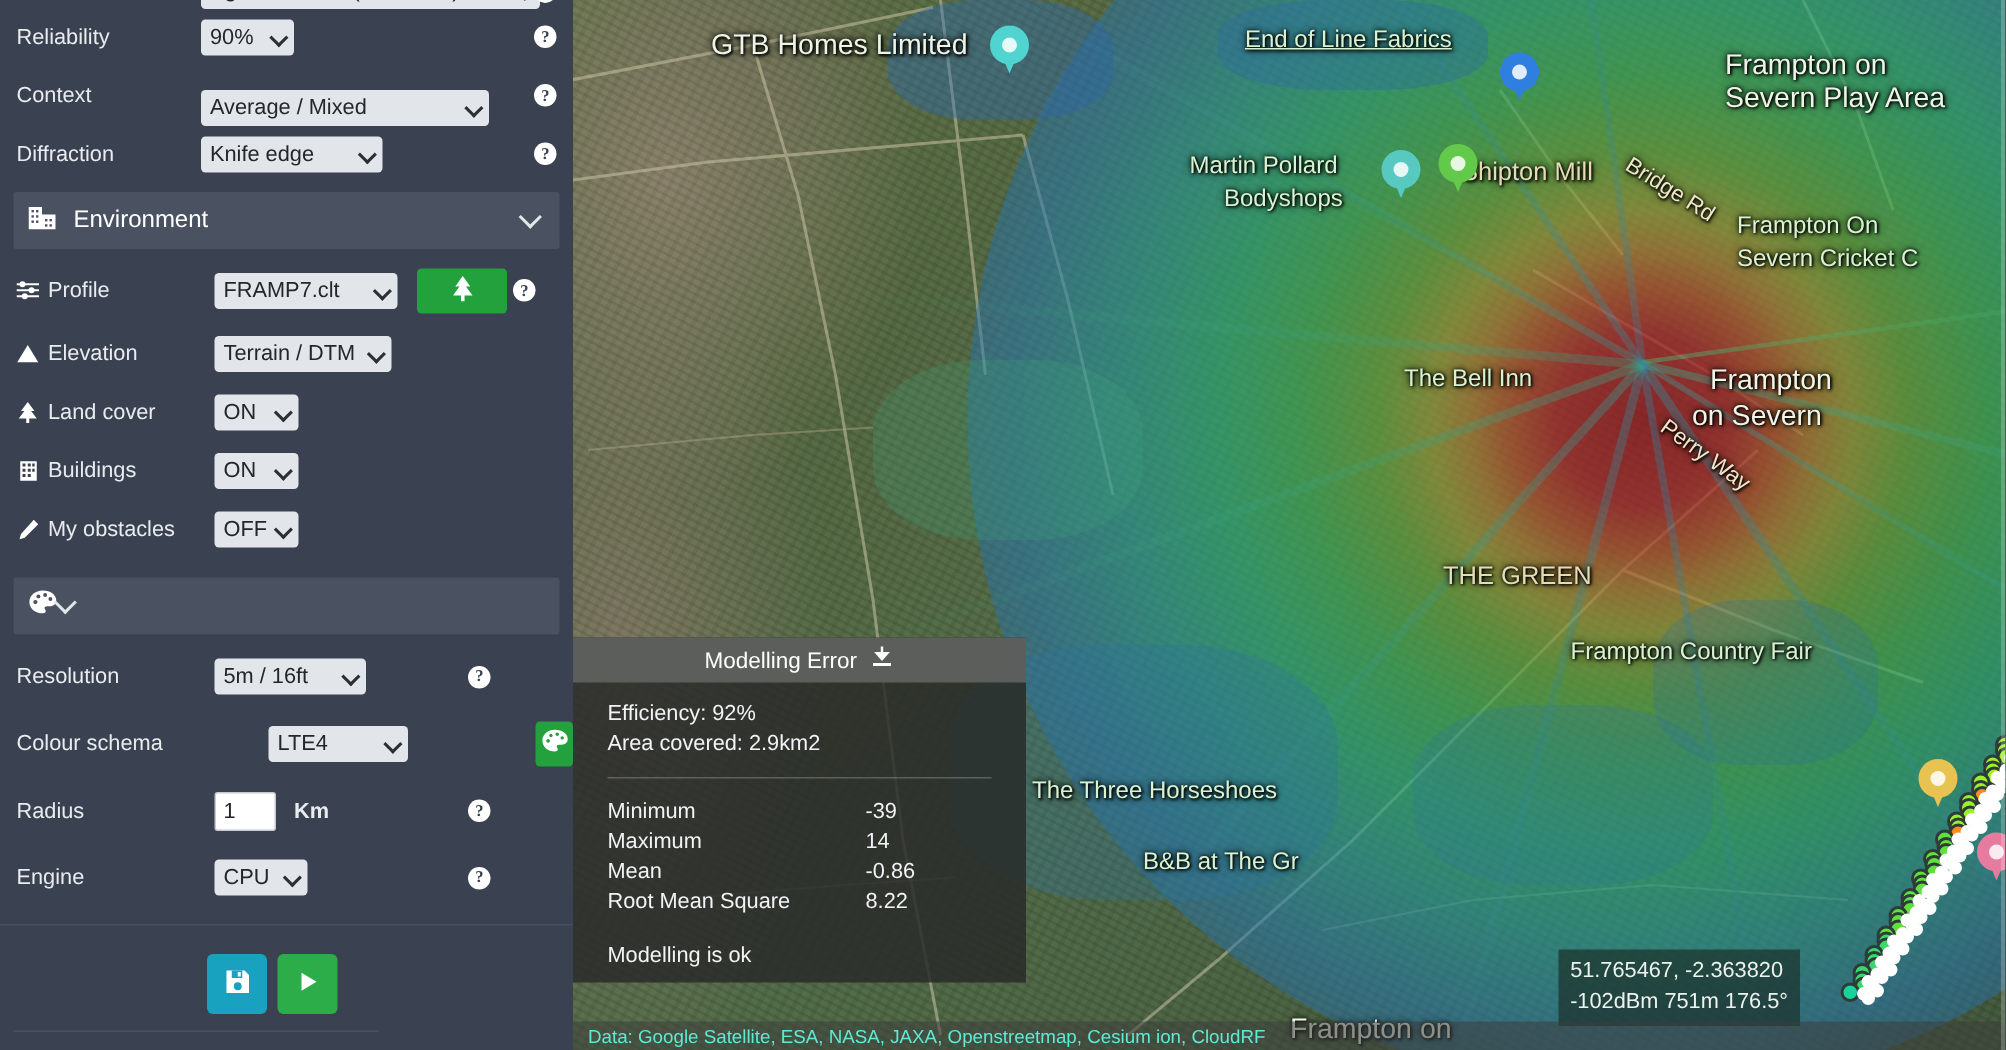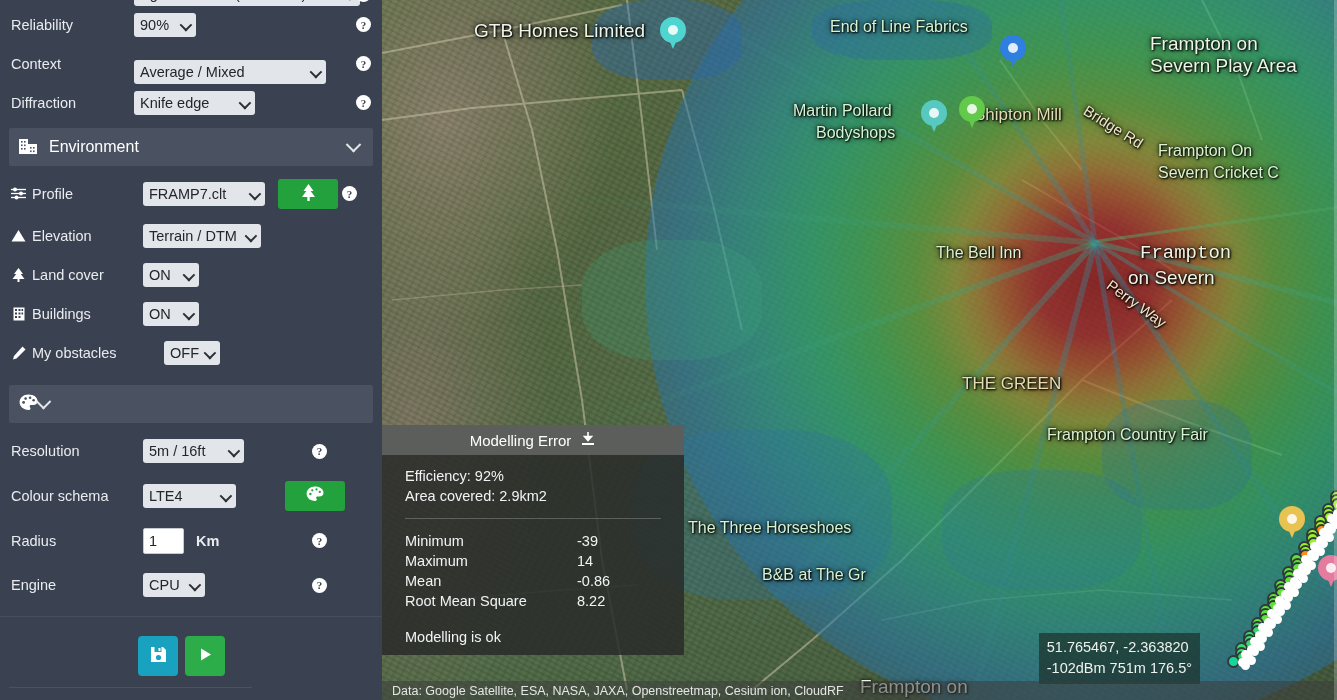--- a/index.html
+++ b/index.html
@@ -257,21 +257,21 @@
     font-size:14.5px;
     padding:4px 8px 5px 8px;
     line-height:1.45;
   }
 
   
   #attrib {
     position:absolute; left:0; bottom:0;
     width:100%; height:19px;
     background:rgba(60,62,60,.55);
-    color:#e5e5e5;
+    color:#5eead4;
     font-size:12.5px;
     display:flex; align-items:center;
     padding-left:10px;
   }
   
   #vscroll { position:absolute; right:0; top:0; width:3px; height:700px; background:rgba(255,255,255,.22); }
 </style>
 </head>
 <body>
 
@@ -404,21 +404,21 @@
                 <rect x="2" y="9" width="2" height="2"></rect>
                 <rect x="5.5" y="9" width="2" height="2"></rect>
               </g>
             </svg>
         </span>
         <span>Buildings</span>
       </div>
       <div class="sel nar2" style="margin-left:9px;">ON</div>
     </div>
 
-    <div class="row" style="height:39px;gap:21px;">
+    <div class="row" style="height:39px;">
       <div class="lbl">
         <span class="ic">
           <svg width="14" height="14" viewBox="0 0 14 14">
               <polygon points="10.5,0.5 13.5,3.5 4.5,12.5 1,13.5 2,10" fill="#fff"></polygon>
             </svg>
         </span>
         <span>My obstacles</span>
       </div>
       <div class="sel nar2" style="margin-left:9px;">OFF</div>
     </div>
@@ -437,21 +437,21 @@
     </div>
 
     <div class="row" style="height:44px; margin-top:6px;">
       <div class="lbl">Resolution</div>
       <div class="sel res" style="margin-left:9px;">5m / 16ft</div>
       <div class="helpslot" style="left:312px;">
           <div class="help">?</div>
         </div>
     </div>
 
-    <div class="row" style="height:45px;">
+    <div class="row" style="height:45px;gap:36px;">
       <div class="lbl">Colour schema</div>
       <div class="sel cs" style="margin-left:9px;">LTE4</div>
       <button class="greenbtn" style="margin-left:49px;">
         <span>
           <svg width="18" height="16" viewBox="0 0 19 17">
               <path d="M9.5 0.6C4.4 0.6 0.6 3.9 0.6 8.3c0 4.4 3.8 7.6 8.9 7.6 1.3 0 2-0.6 2-1.5 0-0.9-0.8-1.2-0.8-2 0-0.8 0.7-1.3 1.7-1.3h1.6c3 0 4.5-1.6 4.5-4C18.5 3.4 14.6 0.6 9.5 0.6z" fill="#fff"></path>
               <circle cx="4.6" cy="8.4" r="1.3" fill="#22a13c"></circle>
               <circle cx="6.6" cy="4.6" r="1.2" fill="#22a13c"></circle>
               <circle cx="11.1" cy="3.7" r="1.2" fill="#22a13c"></circle>
               <circle cx="14.6" cy="6.3" r="1.2" fill="#22a13c"></circle>
@@ -546,31 +546,31 @@
       <div class="patch" style="left:210px; top:0px; width:150px; height:80px; background:rgba(35,105,190,.45);"></div>
       <div class="patch" style="left:430px; top:0px; width:180px; height:60px; background:rgba(35,110,185,.4);"></div>
       <div class="patch" style="left:250px; top:430px; width:260px; height:170px; background:rgba(38,120,180,.3);"></div>
       <div class="patch" style="left:560px; top:470px; width:200px; height:120px; background:rgba(38,125,175,.28);"></div>
       <div class="patch" style="left:720px; top:400px; width:150px; height:110px; background:rgba(38,120,180,.28);"></div>
       <div class="patch" style="left:200px; top:240px; width:180px; height:120px; background:rgba(55,175,130,.25);"></div>
     </div>
 
     <div id="maplabels">
         <div class="mlabel place" style="left: 92px; top: 20px; text-align: center;">GTB Homes Limited</div>
-        <div class="mlabel poi" style="left: 448px; top: 18px;">End of Line Fabrics</div>
+        <div class="mlabel poi" style="left: 448px; top: 18px; text-decoration: underline;">End of Line Fabrics</div>
         <div class="mlabel place" style="left: 768px; top: 33px;">Frampton on</div>
         <div class="mlabel place" style="left: 768px; top: 55px;">Severn Play Area</div>
         <div class="mlabel poi" style="left: 411px; top: 102px;">Martin Pollard</div>
         <div class="mlabel poi" style="left: 434px; top: 124px;">Bodyshops</div>
         <div class="mlabel brown" style="left: 592px; top: 105px;">Shipton Mill</div>
         <div class="mlabel poi" style="left: 776px; top: 142px;">Frampton On</div>
         <div class="mlabel poi" style="left: 776px; top: 164px;">Severn Cricket C</div>
         <div class="mlabel road" style="left: 698px; top: 118px; transform: rotate(32deg);">Bridge Rd</div>
         <div class="mlabel poi" style="left: 554px; top: 244px;">The Bell Inn</div>
-        <div class="mlabel place" style="left: 758px; top: 243px; font-family: Liberation Mono, monospace;">Frampton</div>
+        <div class="mlabel place" style="left: 758px; top: 243px;">Frampton</div>
         <div class="mlabel place" style="left: 746px; top: 267px;">on Severn</div>
         <div class="mlabel road" style="left: 720px; top: 295px; transform: rotate(36deg);">Perry Way</div>
         <div class="mlabel brown" style="left: 580px; top: 374px;">THE GREEN</div>
         <div class="mlabel poi" style="left: 665px; top: 426px;">Frampton Country Fair</div>
         <div class="mlabel poi" style="left: 306px; top: 519px;">The Three Horseshoes</div>
         <div class="mlabel poi" style="left: 380px; top: 566px;">B&amp;B at The Gr</div>
         <div class="mlabel place" style="left: 478px; top: 676px;">Frampton on</div>
       </div>
 
     <div id="mappins">

